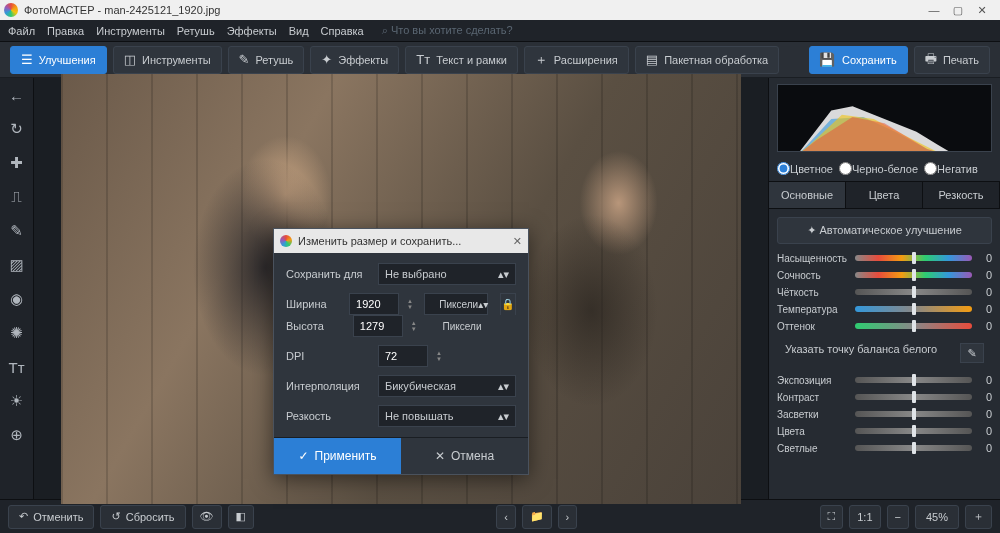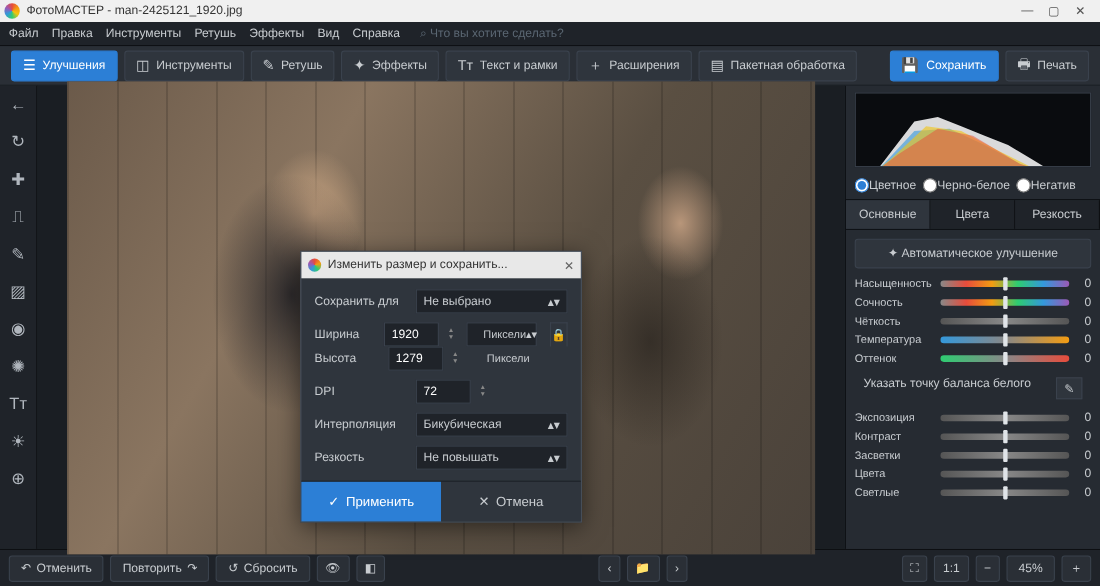--- a/index.html
+++ b/index.html
@@ -339,21 +339,20 @@
             <div class="thumb"></div>
           </div>
           <span class="val">0</span>
         </div>
     </div>
   </div>
 </div>
 
 <div class="bottombar">
   <div class="bbtn">↶ <span>Отменить</span></div>
-  <div class="bbtn"><span>Повторить</span> ↷</div>
   <div class="bbtn">↺ <span>Сбросить</span></div>
   <div class="bbtn icon-only">👁</div>
   <div class="bbtn icon-only">◧</div>
   <div class="spacer"></div>
   <div class="bbtn icon-only">‹</div>
   <div class="bbtn icon-only">📁</div>
   <div class="bbtn icon-only">›</div>
   <div class="spacer"></div>
   <div class="bbtn icon-only">⛶</div>
   <div class="bbtn icon-only">1:1</div>

